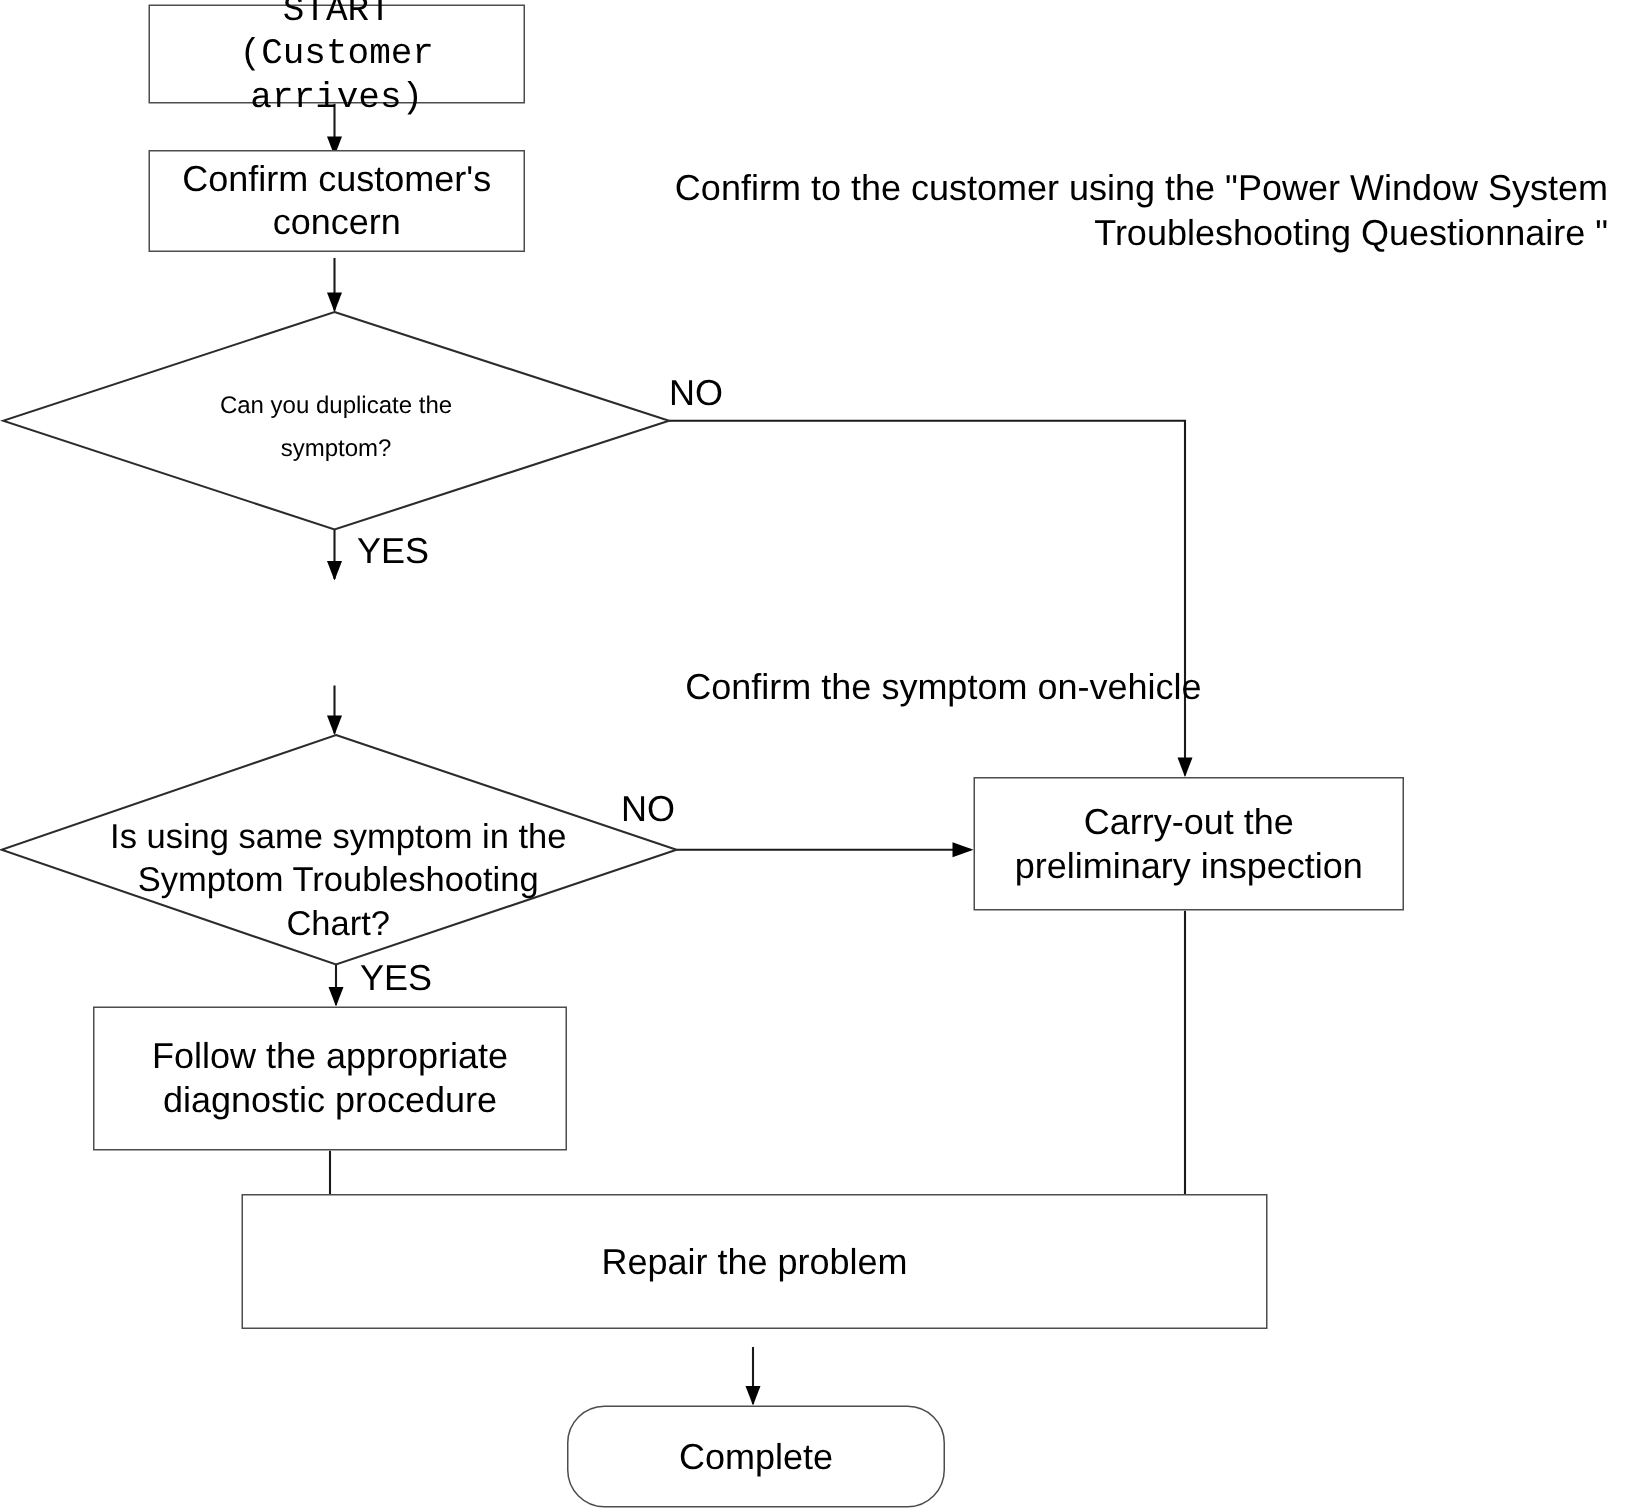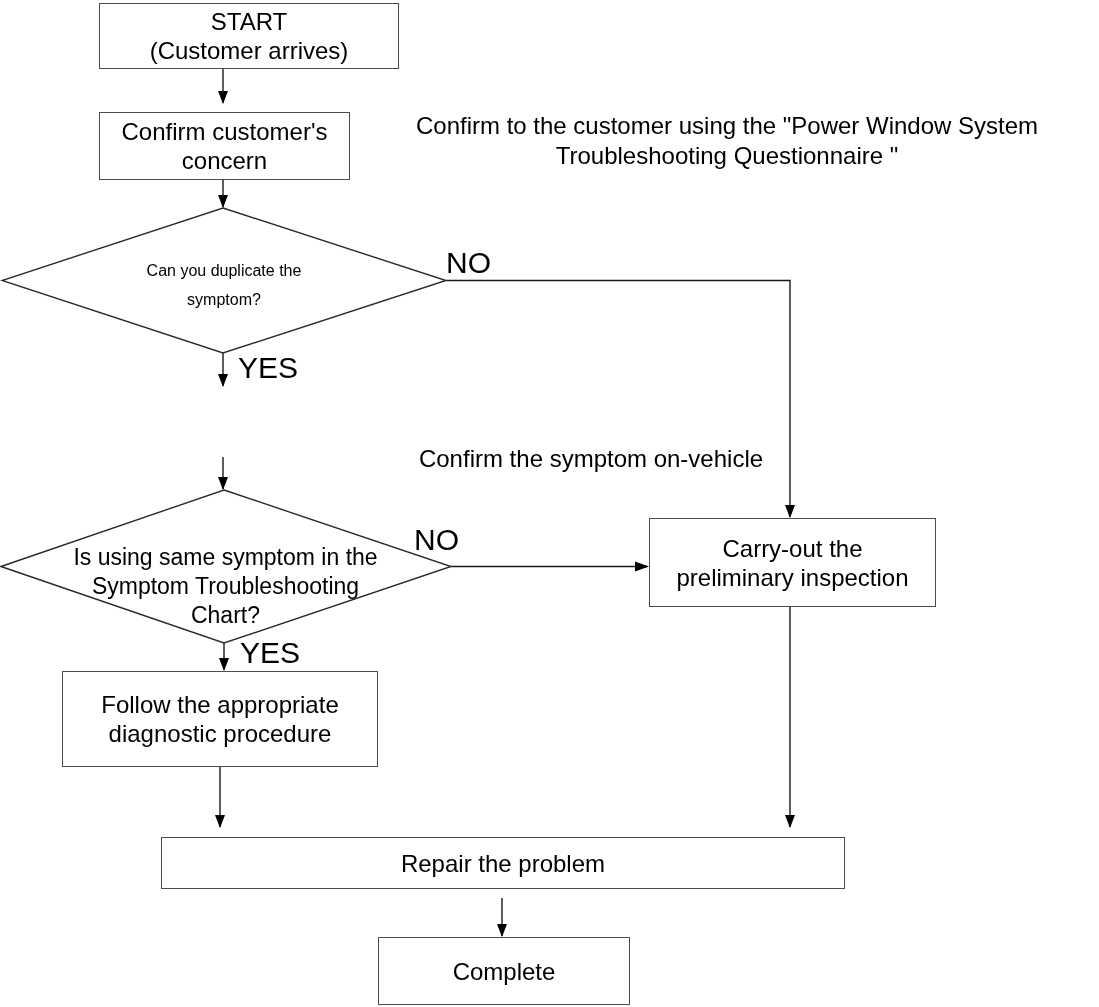--- a/index.html
+++ b/index.html
@@ -31,25 +31,25 @@
     text-align: center;
     white-space: pre-line;
     font-size: 16px;
     line-height: 29px;
   }
   .note {
     position: absolute;
     font-size: 24px;
     line-height: 30px;
     white-space: pre-line;
-    text-align: center;
+    text-align: right;
   }
   .blabel {
     position: absolute;
-    font-size: 30px;
+    font-size: 24px;
     line-height: 26px;
   }
 </style>
 </head>
 <body>
 
 <div class="canvas">
 
   <svg class="layer" width="1099" height="1007" viewBox="0 0 1099 1007">
     <g stroke="#1a1a1a" stroke-width="1.4" fill="none">
@@ -75,24 +75,24 @@
       <polygon points="785,505 795,505 790,518"></polygon>
       <polygon points="218,477 228,477 223,490"></polygon>
       <polygon points="635,561.5 635,571.5 649,566.5"></polygon>
       <polygon points="219,658 229,658 224,671"></polygon>
       <polygon points="785,815 795,815 790,828"></polygon>
       <polygon points="215,815 225,815 220,828"></polygon>
       <polygon points="497,924 507,924 502,937"></polygon>
     </g>
   </svg>
 
-  <div class="pbox" style="left:99px; top:3px; width:300px; height:66px;">START
+  <div class="pbox" style="left:99px; top:3px; width:251px; height:66px;font-family:Liberation Mono, monospace;">START
 (Customer arrives)</div>
 
-  <div class="pbox" style="left:99px; top:112px; width:251px; height:68px;">Confirm customer's
+  <div class="pbox" style="left:99px; top:100px; width:251px; height:68px;">Confirm customer's
 concern</div>
 
   <div class="note" style="left:382px; top:111px; width:690px;">Confirm to the customer using the "Power Window System
 Troubleshooting Questionnaire "</div>
 
   <div class="dtext" style="left:2px; top:256px; width:444px;">Can you duplicate the
 symptom?</div>
 
   <div class="blabel" style="left:446px; top:250px;">NO</div>
 
@@ -108,17 +108,17 @@
   <div class="blabel" style="left:414px; top:527px;">NO</div>
 
   <div class="blabel" style="left:240px; top:640px;">YES</div>
 
   <div class="pbox" style="left:62px; top:671px; width:316px; height:96px;">Follow the appropriate
 diagnostic procedure</div>
 
   <div class="pbox" style="left:649px; top:518px; width:287px; height:89px;">Carry-out the
 preliminary inspection</div>
 
-  <div class="pbox" style="left:161px; top:837px; width:684px; height:52px;">Repair the problem</div>
+  <div class="pbox" style="left:161px; top:796px; width:684px; height:90px;">Repair the problem</div>
 
-  <div class="pbox" style="left:378px; top:937px; width:252px; height:68px;">Complete</div>
+  <div class="pbox" style="left:378px; top:937px; width:252px; height:68px;border-radius:25px;">Complete</div>
 
 </div>
 
 </body></html>

